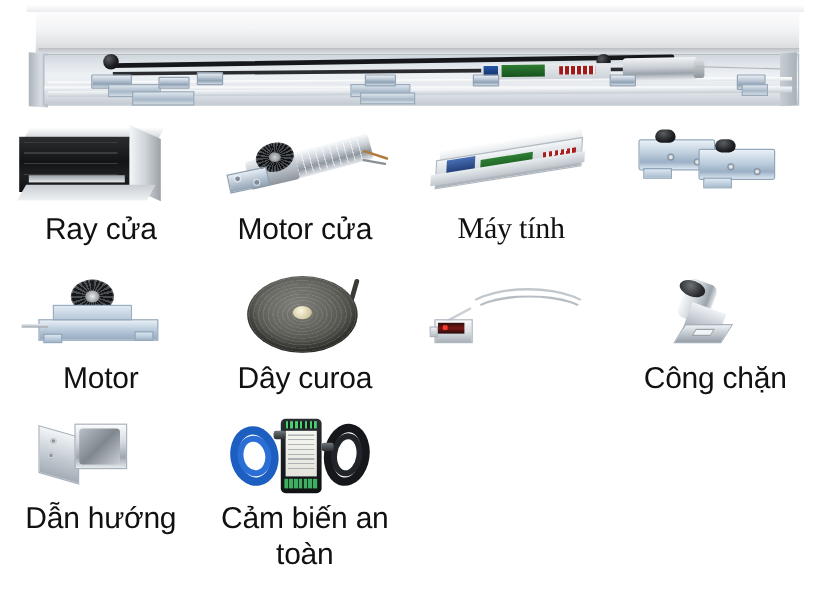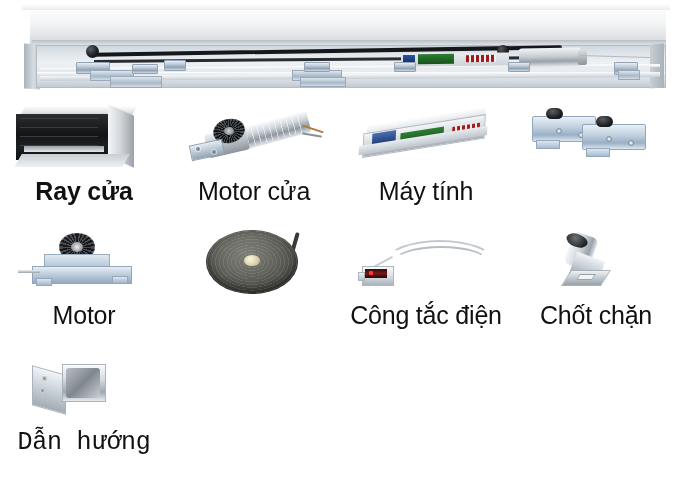--- a/index.html
+++ b/index.html
@@ -167,21 +167,21 @@
   }
 
   
   .row {
     position: absolute;
     left: 0; width: 680px;
     display: flex;
   }
   #row1 { top: 98px;  height: 118px; }
   #row2 { top: 222px; height: 118px; }
-  #row3 { top: 350px; height: 149px; font-family: Liberation Mono, monospace; }
+  #row3 { top: 339px; height: 149px; }
 
   .cell {
     position: relative;
     display: flex;
     flex-direction: column;
     align-items: center;
   }
   .thumb {
     position: relative;
     width: 140px; height: 70px;
@@ -596,21 +596,21 @@
     <div class="bn-bracket" style="left:286px; top:73px; width:46px; height:10px;"></div>
     <div class="bn-carriage" style="left:380px; top:58px; width:22px; height:10px;"></div>
     <div class="bn-carriage" style="left:494px; top:58px; width:22px; height:10px;"></div>
     <div class="bn-carriage" style="left:600px; top:58px; width:24px; height:13px;"></div>
     <div class="bn-bracket" style="left:604px; top:66px; width:22px; height:10px;"></div>
   </div>
 </div>
 
 <div class="row" id="row1">
 
-  <div class="cell" style="width:168px;font-weight:bold;">
+  <div class="cell" style="width:168px;">
     <div class="thumb">
       <div class="rail-top"></div>
       <div class="rail-face"></div>
       <div class="rail-inner-lines"></div>
       <div class="rail-side"></div>
       <div class="rail-bottom"></div>
       <div class="rail-lip"></div>
     </div>
     <div class="caption">Ray cửa</div>
   </div>
@@ -625,21 +625,21 @@
       <div class="mot-gear-hub"></div>
       <div class="mot-plate"></div>
       <div class="mot-hole" style="left:12px; top:45px;"></div>
       <div class="mot-hole" style="left:28px; top:48px;"></div>
       <div class="mot-wire"></div>
       <div class="mot-wire2"></div>
     </div>
     <div class="caption">Motor cửa</div>
   </div>
 
-  <div class="cell" style="width:172px;">
+  <div class="cell" style="width:172px;font-family:Liberation Serif, serif;">
     <div class="thumb">
       <div class="ct-lid"></div>
       <div class="ct-case"></div>
       <div class="ct-blue"></div>
       <div class="ct-green"></div>
       <div class="ct-red"></div>
       <div class="ct-rail"></div>
     </div>
     <div class="caption">Máy tính</div>
   </div>
@@ -677,56 +677,73 @@
     <div class="caption">Motor</div>
   </div>
 
   <div class="cell" style="width:172px;">
     <div class="thumb">
       <div class="belt-tail"></div>
       <div class="belt-coil"></div>
       <div class="belt-rings"></div>
       <div class="belt-hole"></div>
     </div>
+    <div class="caption">Dây curoa</div>
   </div>
 
   <div class="cell" style="width:172px;">
     <div class="thumb">
       <div class="sw-cable"></div>
       <div class="sw-cable2"></div>
       <div class="sw-lead"></div>
       <div class="sw-box"></div>
       <div class="sw-face"></div>
       <div class="sw-led"></div>
       <div class="sw-tab"></div>
     </div>
-    <div class="caption">Công tắc điện</div>
   </div>
 
   <div class="cell" style="width:168px;">
     <div class="thumb">
       <div class="stop-barrel"></div>
       <div class="stop-cap"></div>
       <div class="stop-body"></div>
       <div class="stop-foot"></div>
       <div class="stop-slot"></div>
     </div>
-    <div class="caption">Chốt chặn</div>
+    <div class="caption">Công chặn</div>
   </div>
 </div>
 
 <div class="row" id="row3">
 
   <div class="cell" style="width:168px;">
     <div class="thumb">
       <div class="guide-bracket"></div>
       <div class="guide-block"></div>
       <div class="guide-face"></div>
       <div class="guide-hole" style="left:26px; top:34px;"></div>
       <div class="guide-hole" style="left:28px; top:22px;"></div>
     </div>
     <div class="caption">Dẫn hướng</div>
   </div>
 
+  <div class="cell" style="width:172px;">
+    <div class="thumb">
+      <div class="cable-blue"></div>
+      <div class="cable-blue2"></div>
+      <div class="cable-black"></div>
+      <div class="cable-black2"></div>
+      <div class="sens-body"></div>
+      <div class="sens-top"></div>
+      <div class="sens-label"></div>
+      <div class="sens-lines"></div>
+      <div class="sens-term"></div>
+      <div class="cable-plug" style="left:44px; top:16px;"></div>
+      <div class="cable-plug" style="left:84px; top:26px;"></div>
+    </div>
+    <div class="caption">Cảm biến an
+toàn</div>
+  </div>
 
 
   <div class="cell" style="width:150px;"></div>
 </div>
 
 </body></html>

